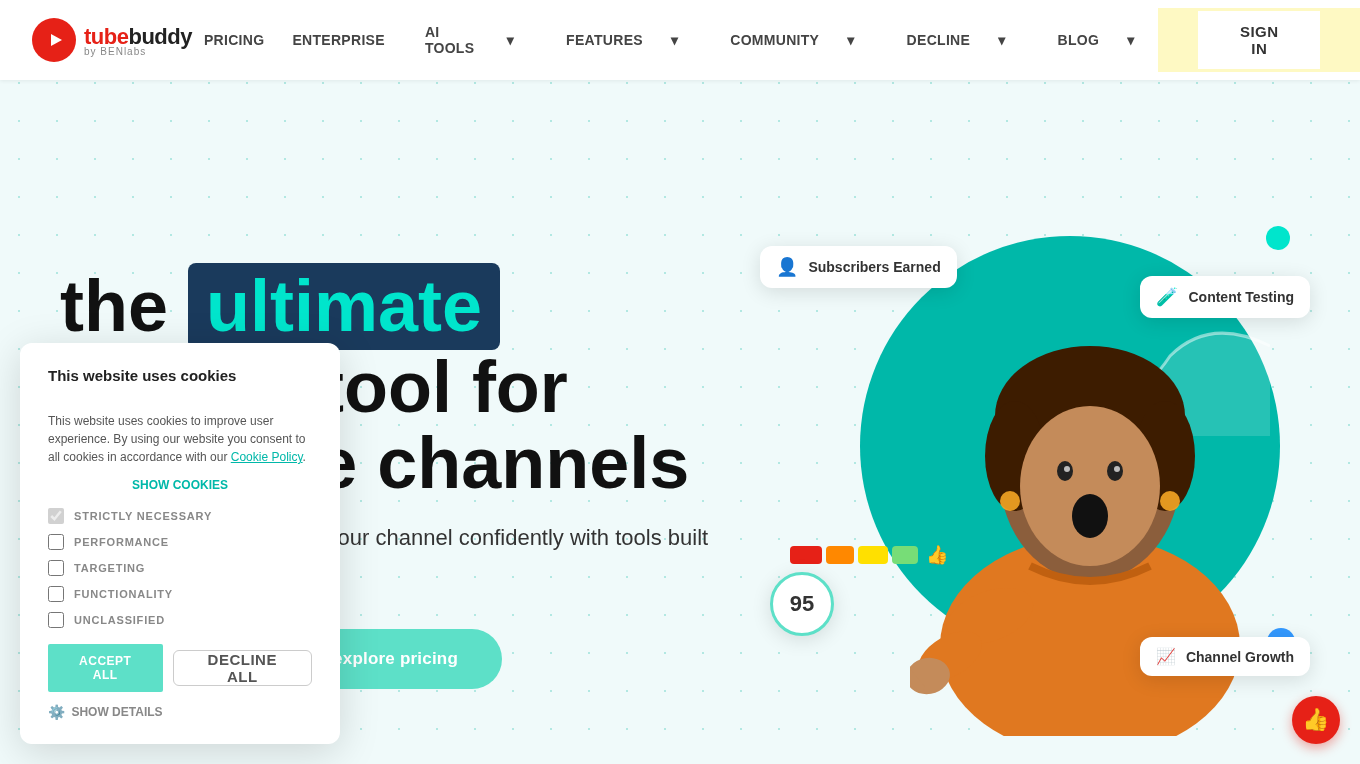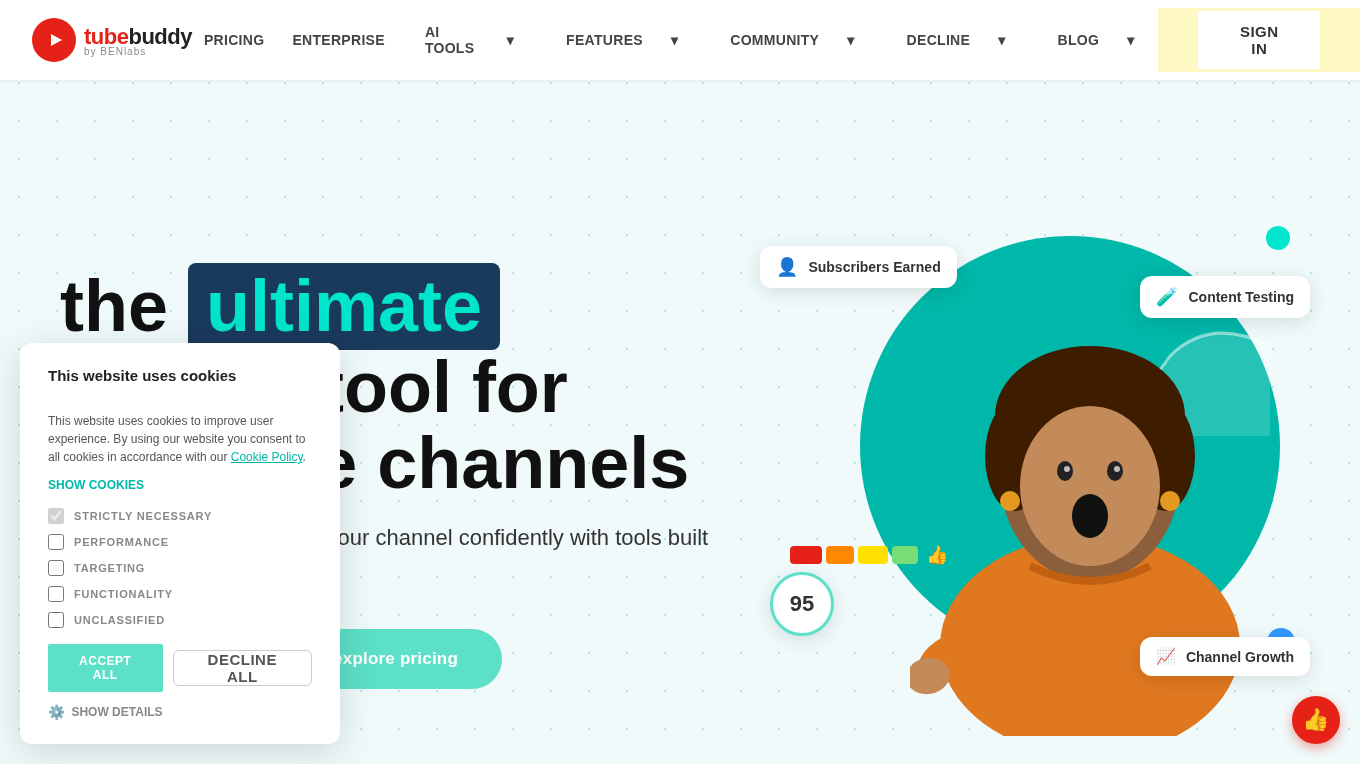--- a/index.html
+++ b/index.html
@@ -189,21 +189,21 @@
       position: fixed; left: 20px; bottom: 20px; z-index: 200;
       background: #fff;
       border-radius: 12px;
       box-shadow: 0 8px 40px rgba(0,0,0,0.15);
       padding: 24px 28px;
       width: 320px;
     }
     .cookie-title { font-size: 15px; font-weight: 700; color: #222; margin-bottom: 28px; }
     .cookie-desc { font-size: 12px; color: #555; line-height: 1.5; margin-bottom: 12px; }
     .cookie-desc a { color: #00b8a9; text-decoration: underline; }
-    .show-cookies-link { font-size: 12px; color: #00b8a9; cursor: pointer; font-weight: 600; margin-bottom: 16px; display: block; }
+    .show-cookies-link { font-size: 12px; color: #00b8a9; cursor: pointer; font-weight: 600; margin-bottom: 16px; display: block; text-align: center; }
     .cookie-checkboxes { margin-bottom: 16px; }
     .cookie-check-item {
       display: flex; align-items: center; gap: 10px;
       margin-bottom: 10px;
       font-size: 11px; font-weight: 700; color: #888;
       letter-spacing: 0.8px; text-transform: uppercase;
     }
     .cookie-check-item input[type="checkbox"] {
       width: 16px; height: 16px; cursor: pointer;
     }

